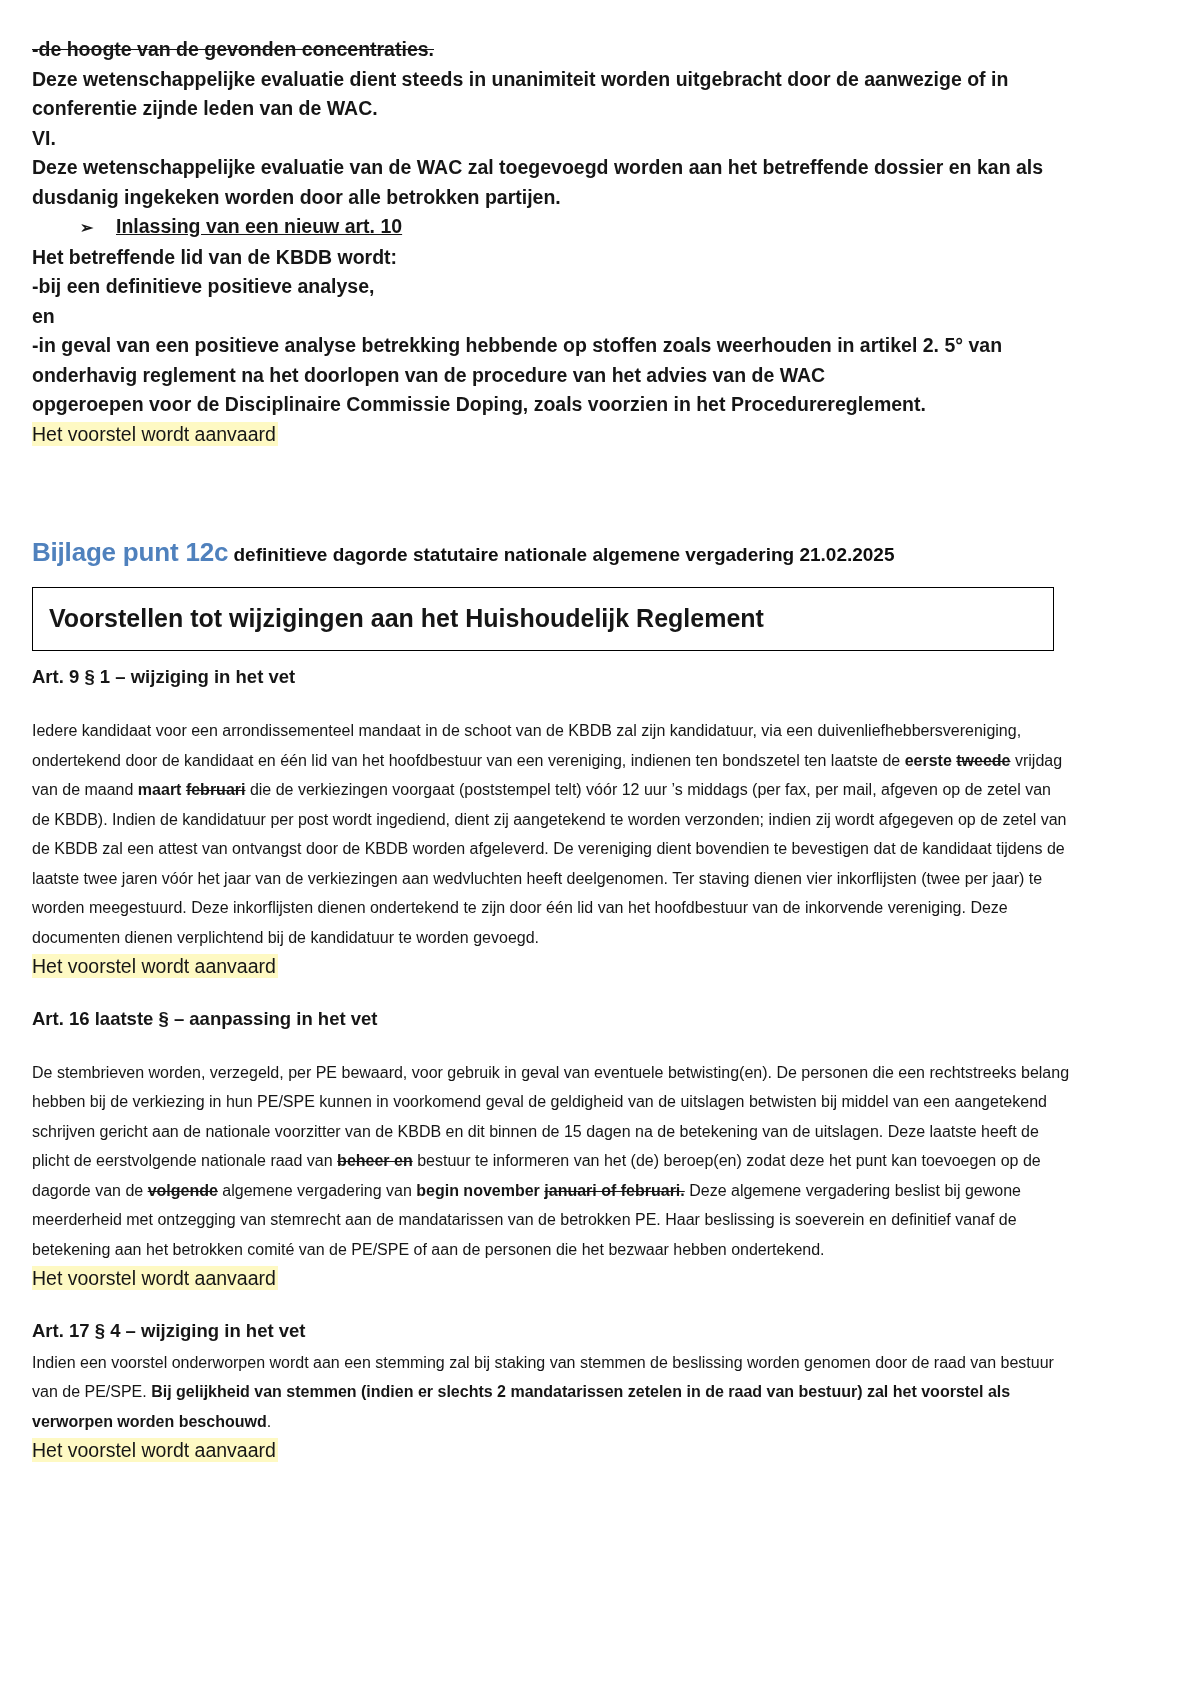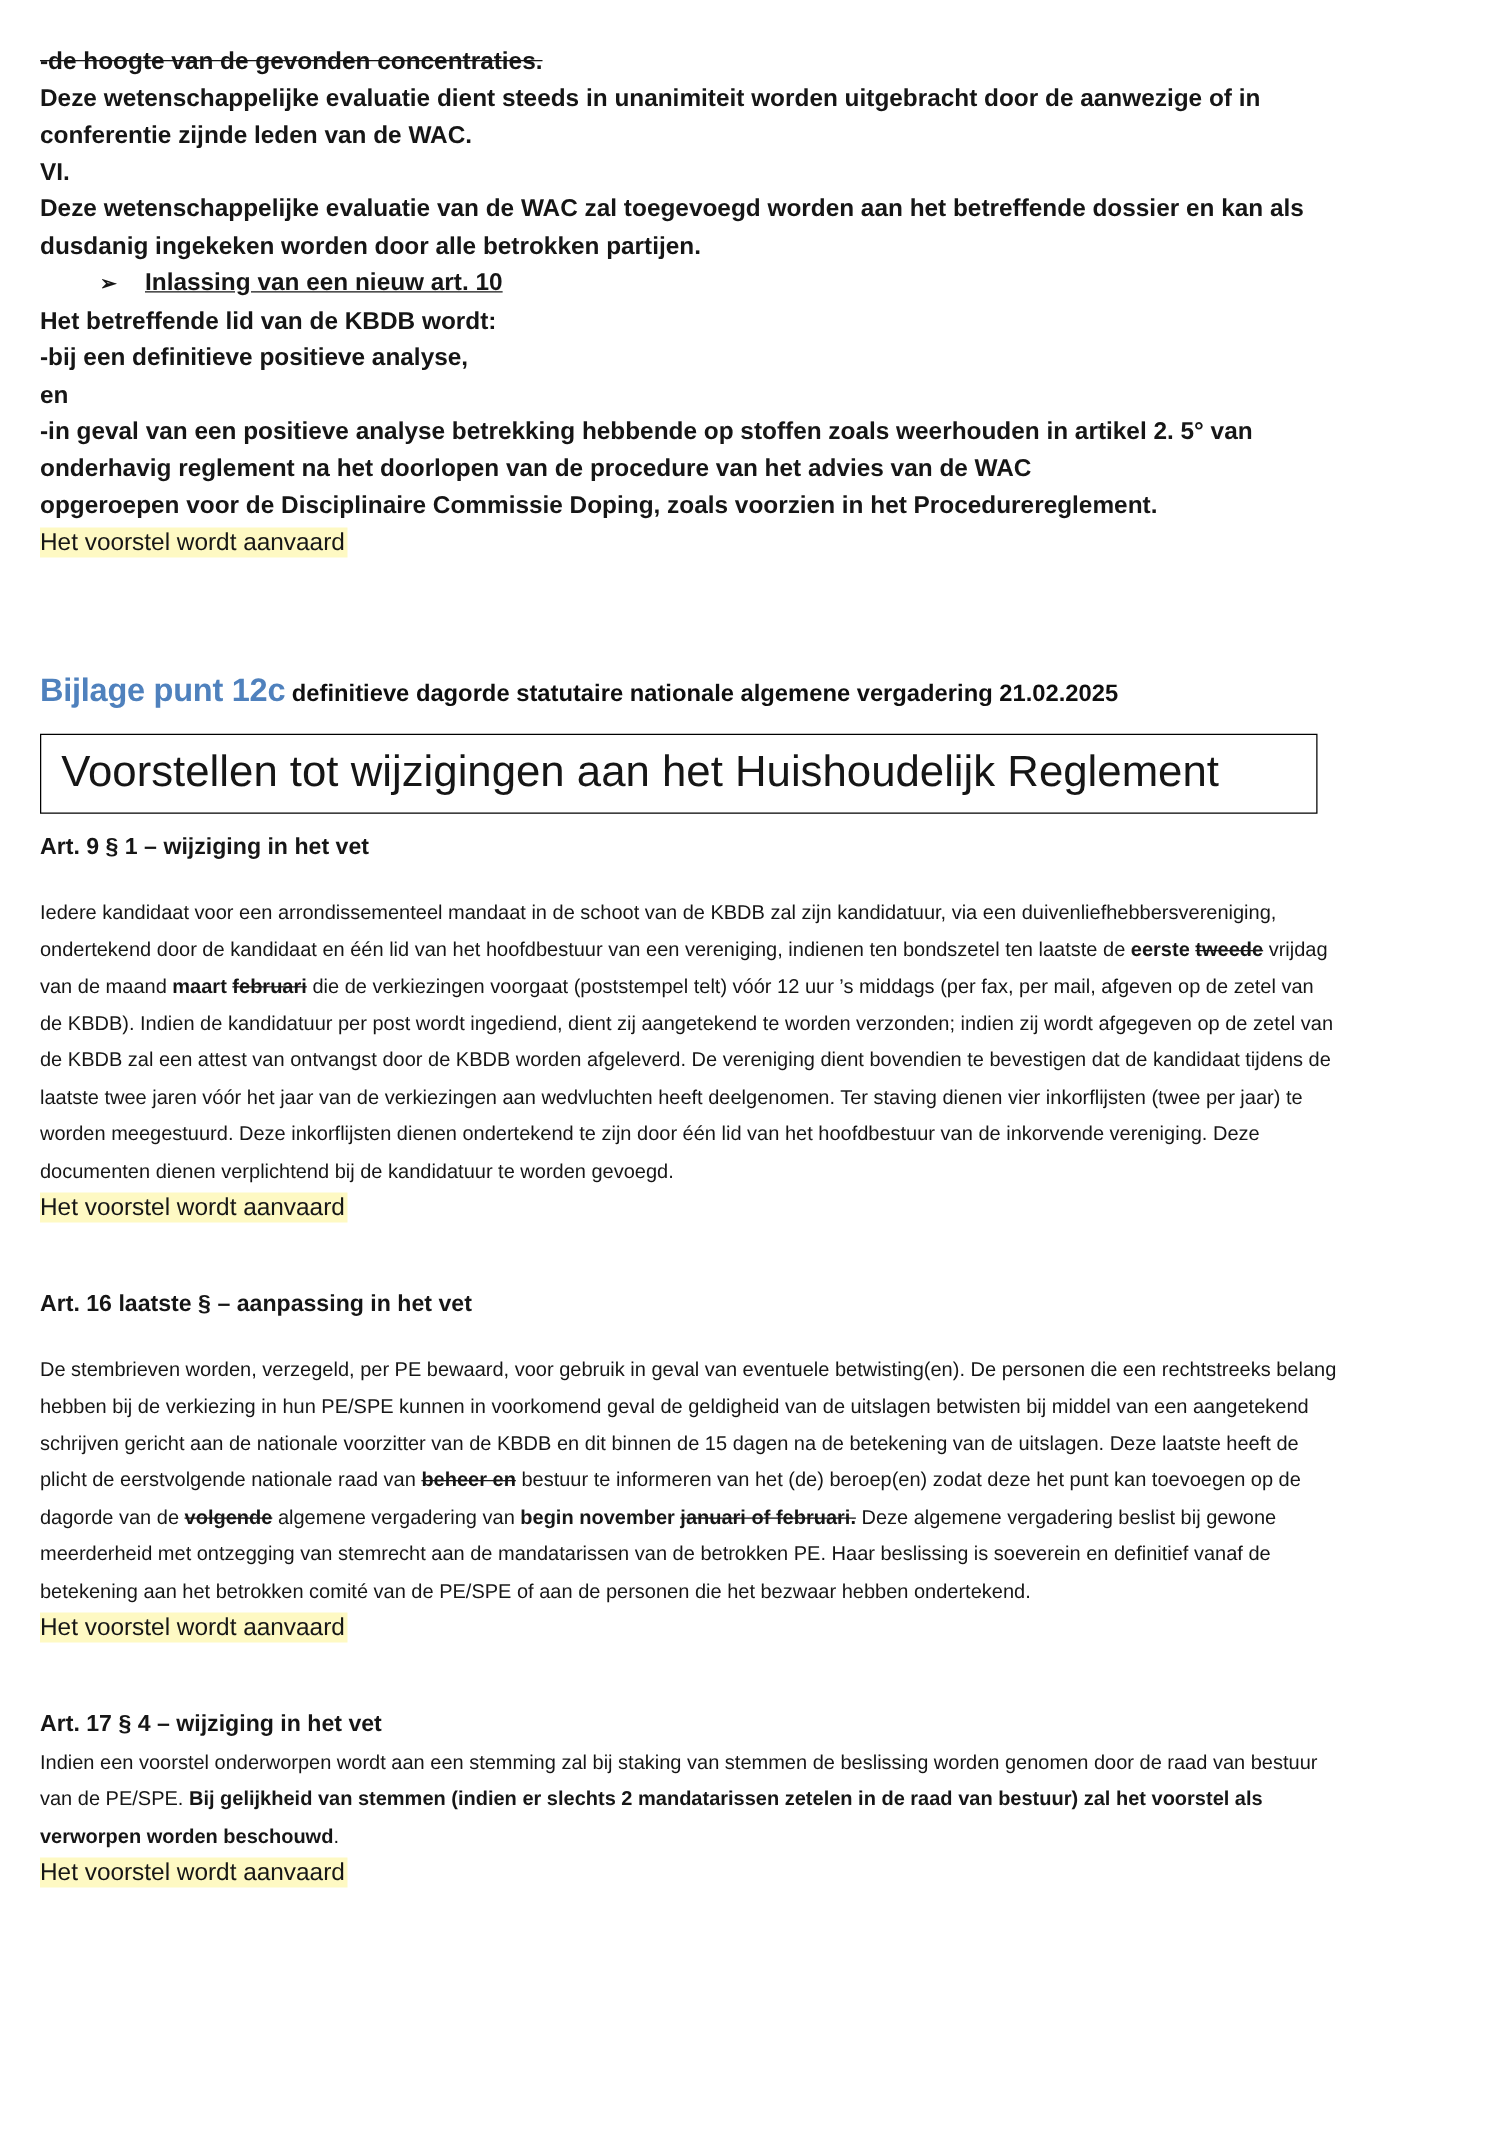--- a/index.html
+++ b/index.html
@@ -96,34 +96,34 @@
 
   
   .titlebox {
     border: 1.4px solid #000000;
     margin-top: 19px;
     padding: 14px 16px 16px 16px;
     box-sizing: border-box;
     width: 1022px;
   }
   .titlebox .title {
-    font-size: 35px;
-    font-weight: normal;
+    font-size: 25px;
+    font-weight: bold;
     line-height: 32px;
   }
 
   
   .art-head {
     font-size: 18.5px;
     font-weight: bold;
     line-height: 26px;
     margin-top: 13px;
   }
   .art-head-spaced {
-    margin-top: 48px;
+    margin-top: 24px;
   }
   .body-para {
     margin-top: 26px;
     font-size: 16px;
     line-height: 29.5px;
   }
   .body-para-tight {
     margin-top: 4px;
   }
   .hl-line {

